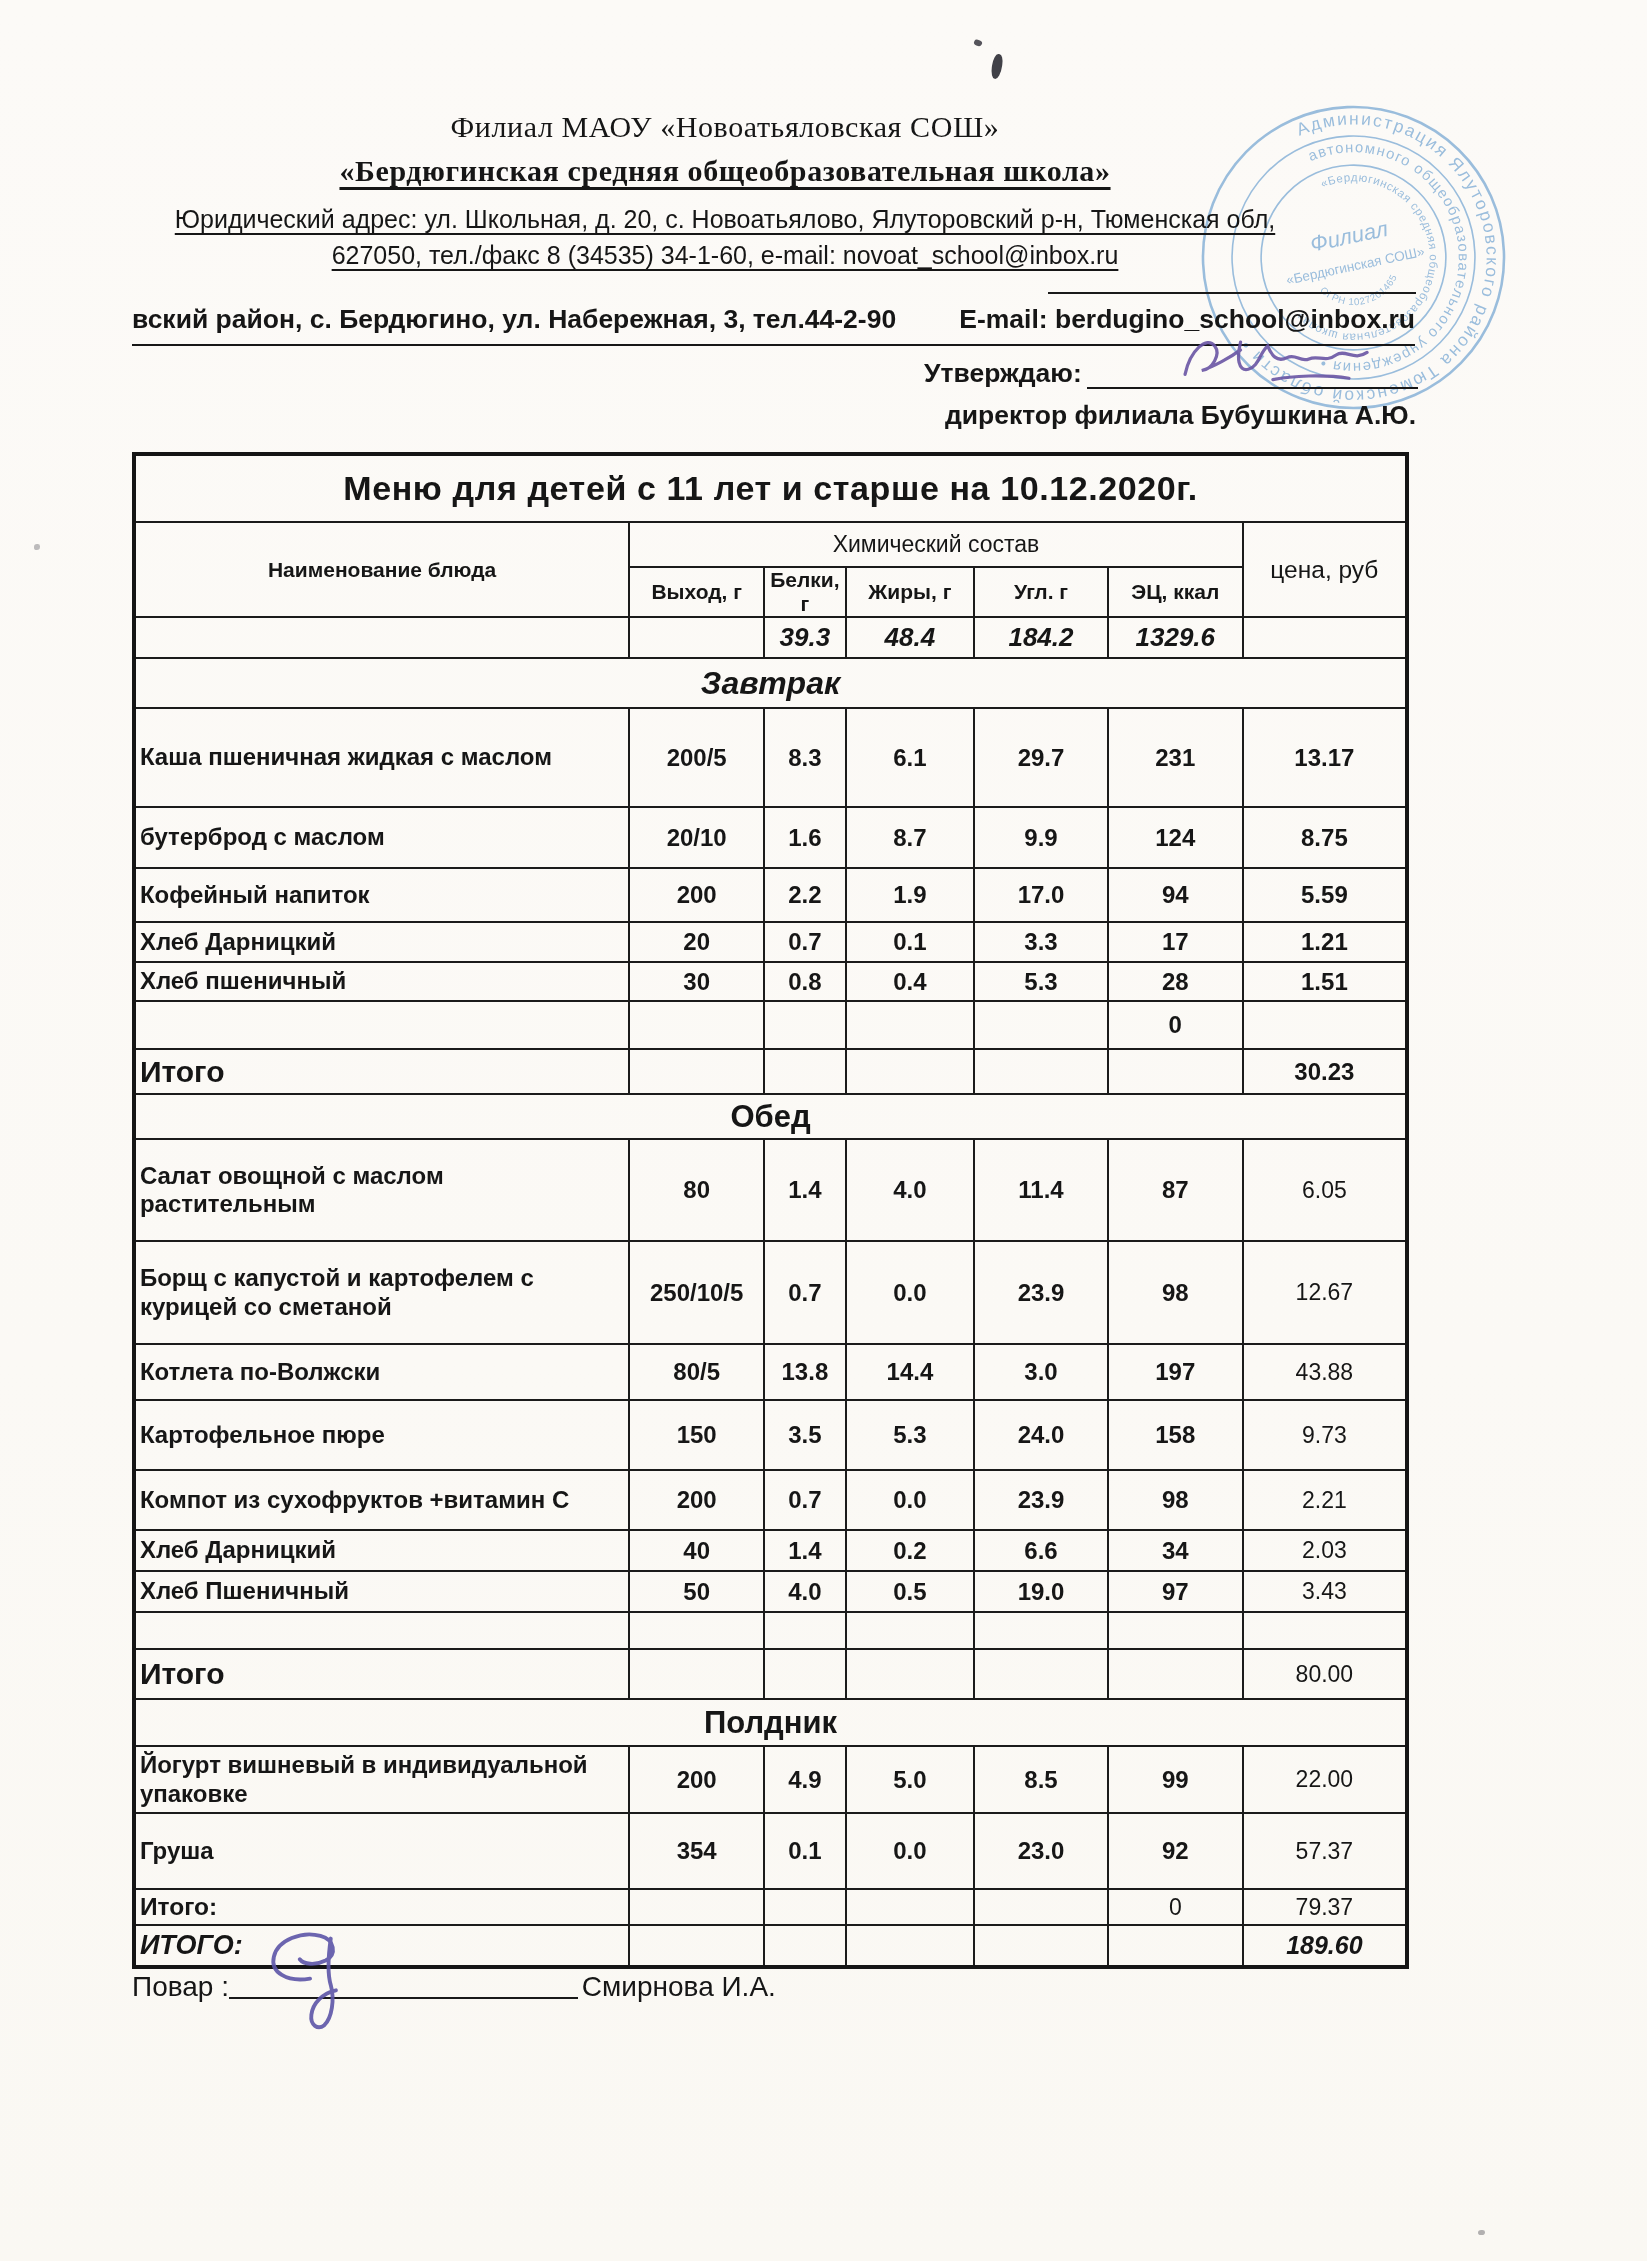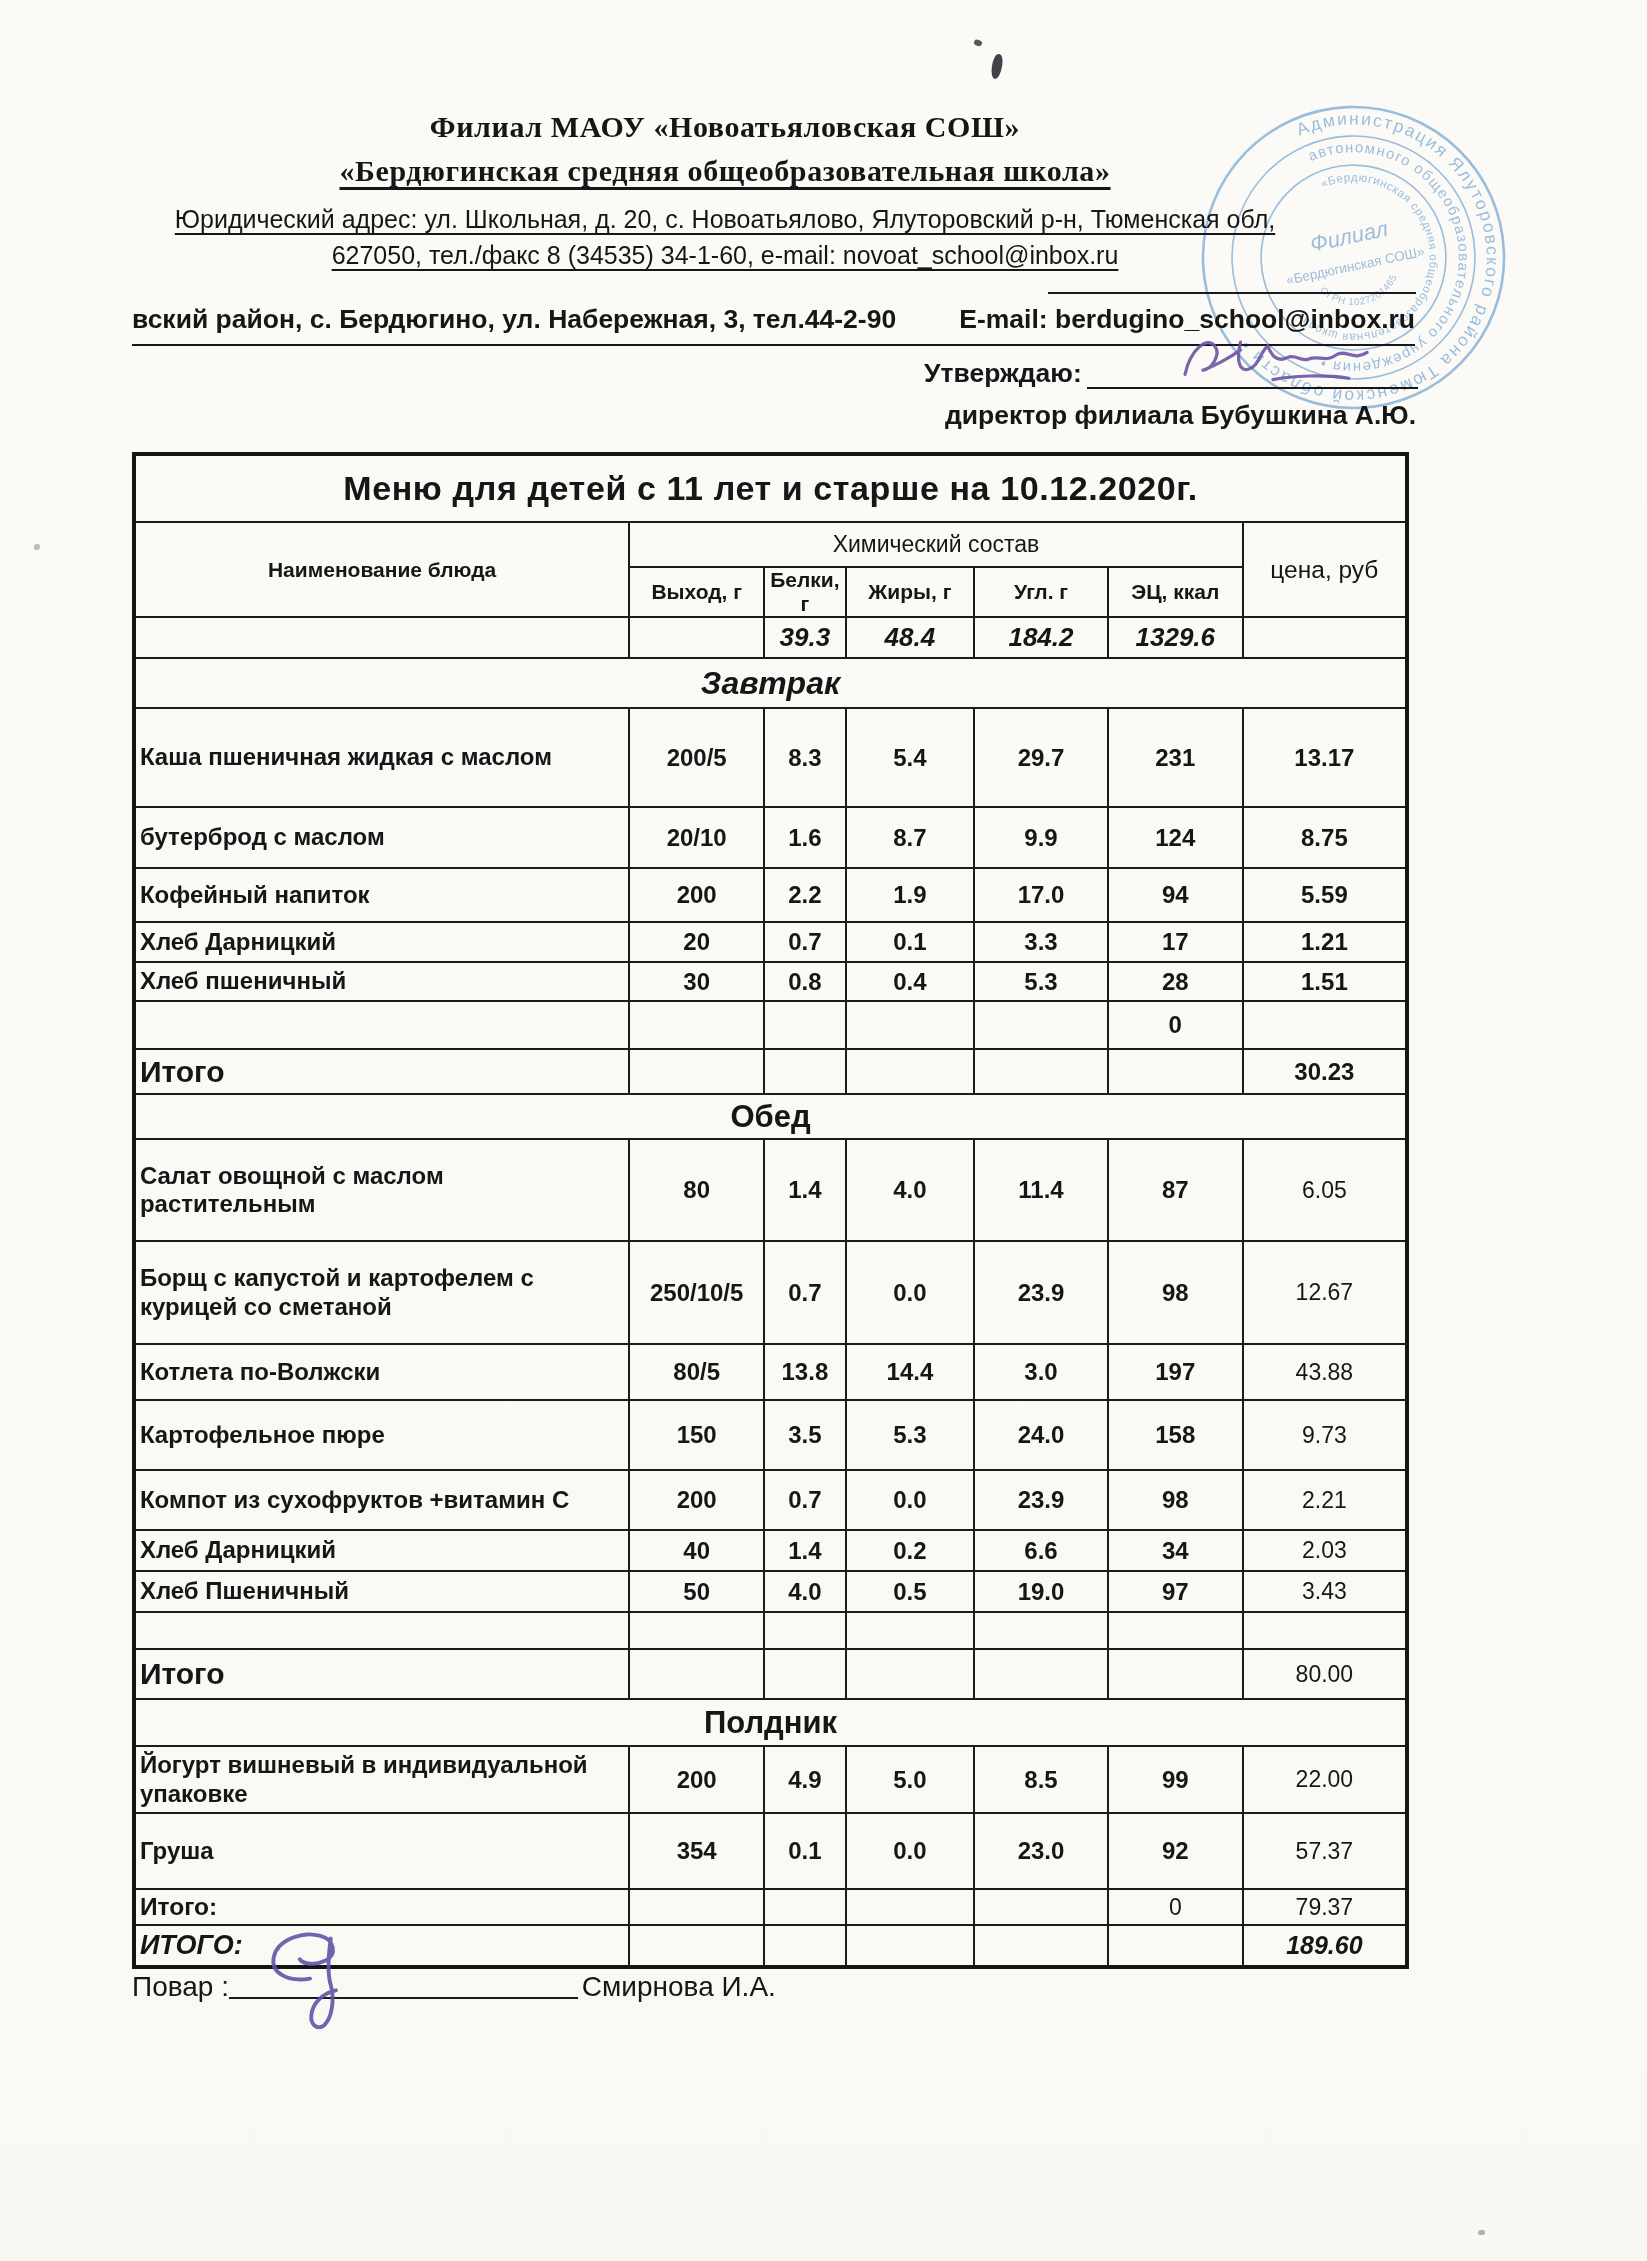--- a/index.html
+++ b/index.html
@@ -3,21 +3,21 @@
 <meta charset="utf-8">
 <style>
   html,body{margin:0;padding:0;background:#e8e6e2;}
   .page{
     position:relative; width:1647px; height:2261px;
     background:linear-gradient(180deg,#fcfaf7 0%,#fbf9f5 60%,#faf8f3 100%);
     font-family:"Liberation Sans",sans-serif; color:#161616; overflow:hidden;
   }
   
   .doc-header{position:absolute; left:97px; top:110px; width:1256px; text-align:center;}
-  .org1{font-family:"Liberation Serif",serif; font-weight:bold; font-size:30px; letter-spacing:0.6px;}
+  .org1{font-family:"Liberation Serif",serif; font-weight:normal; font-size:30px; letter-spacing:0.6px;}
   .org2{font-family:"Liberation Serif",serif; font-weight:bold; font-size:30px; letter-spacing:0.6px;
         margin-top:10.3px; text-decoration:underline; text-decoration-thickness:2.6px; text-underline-offset:5.8px;}
   .addr{font-size:25px; margin-top:17px; text-decoration:underline; text-decoration-thickness:1.9px; text-underline-offset:5.2px;}
   .addr2{font-size:25px; margin-top:6.5px; text-decoration:underline; text-decoration-thickness:1.9px; text-underline-offset:5.2px;}
   .rule-right{position:absolute; left:1048px; top:292px; width:368px; border-top:2.6px solid #1a1a1a;}
   .branch-line{
     position:absolute; left:132px; top:304px; width:1283px;
     display:flex; justify-content:space-between; align-items:baseline;
     font-weight:bold; font-size:26.5px; border-bottom:2.6px solid #171717; padding-bottom:9px;
   }
@@ -167,21 +167,21 @@
       </tr>
     </thead>
     <tbody>
         <tr style="height: 50px;">
           <td class="section-cell italic" colspan="7">Завтрак</td>
         </tr>
         <tr style="height: 99px;">
           <td class="dish">Каша пшеничная жидкая с маслом</td>
           <td class="num">200/5</td>
           <td class="num">8.3</td>
-          <td class="num">5.4</td>
+          <td class="num">6.1</td>
           <td class="num">29.7</td>
           <td class="num">231</td>
           <td class="num">13.17</td>
         </tr>
         <tr style="height: 61px;">
           <td class="dish">бутерброд с маслом</td>
           <td class="num">20/10</td>
           <td class="num">1.6</td>
           <td class="num">8.7</td>
           <td class="num">9.9</td>

